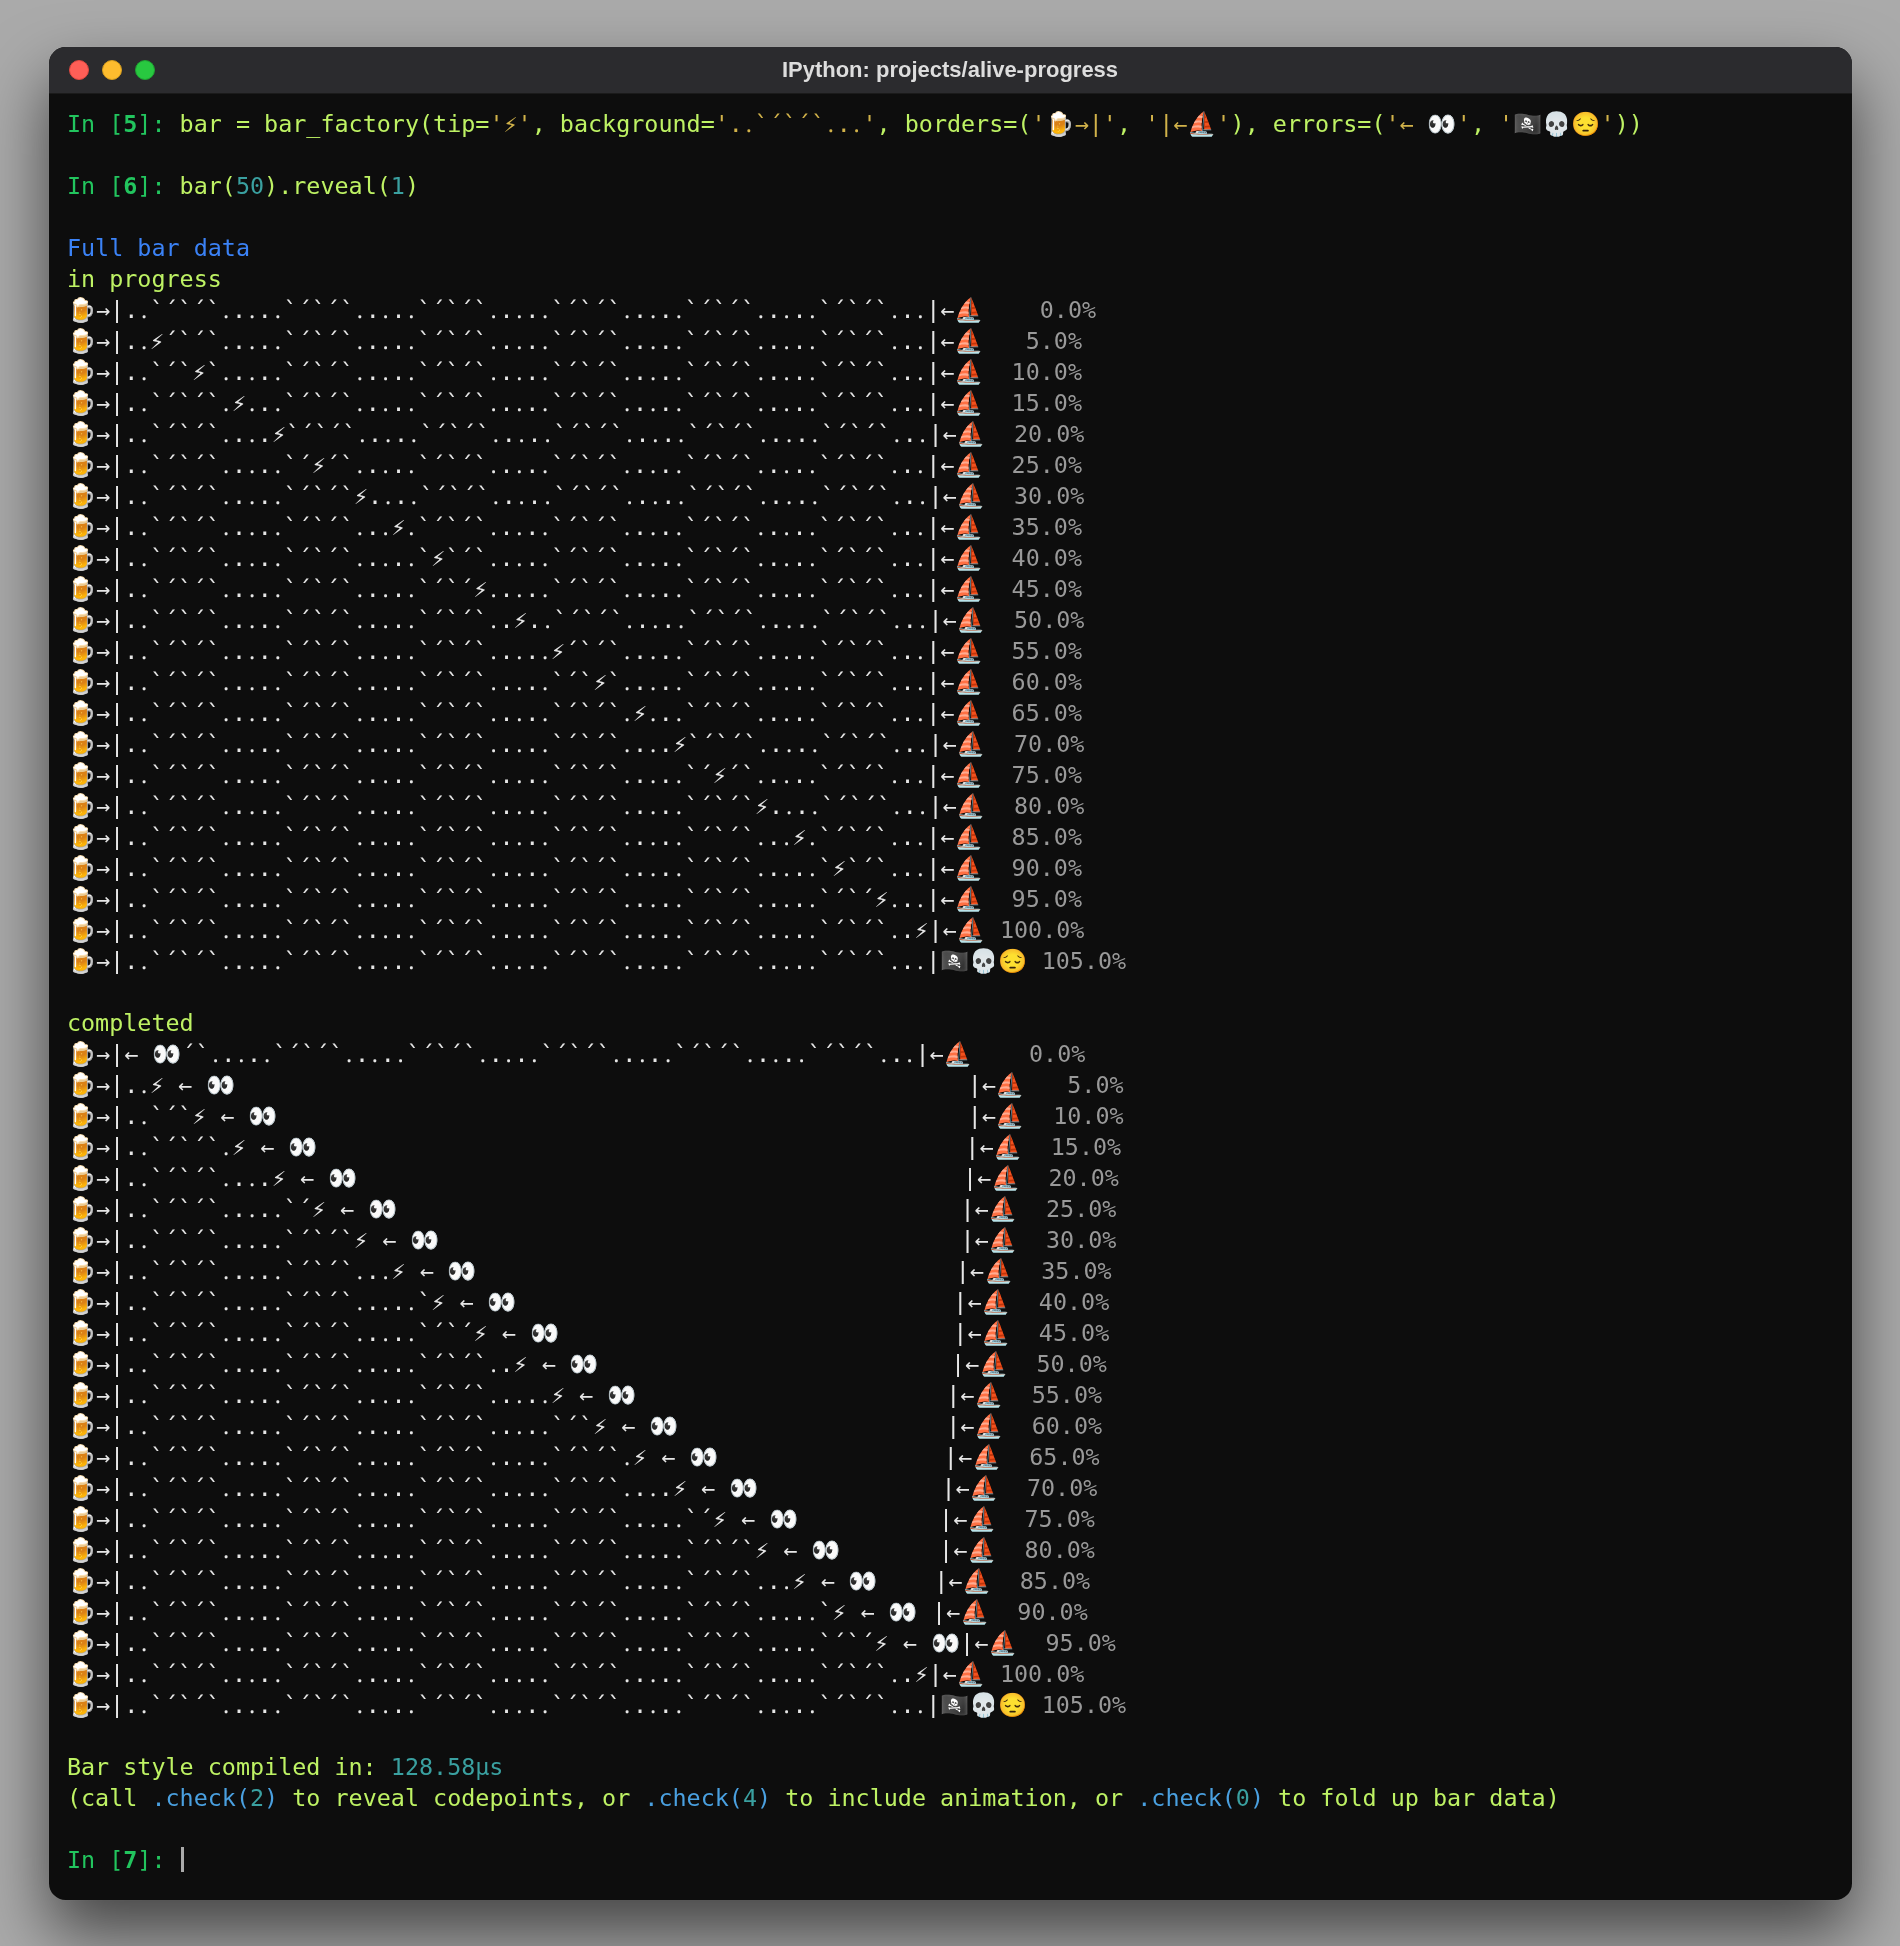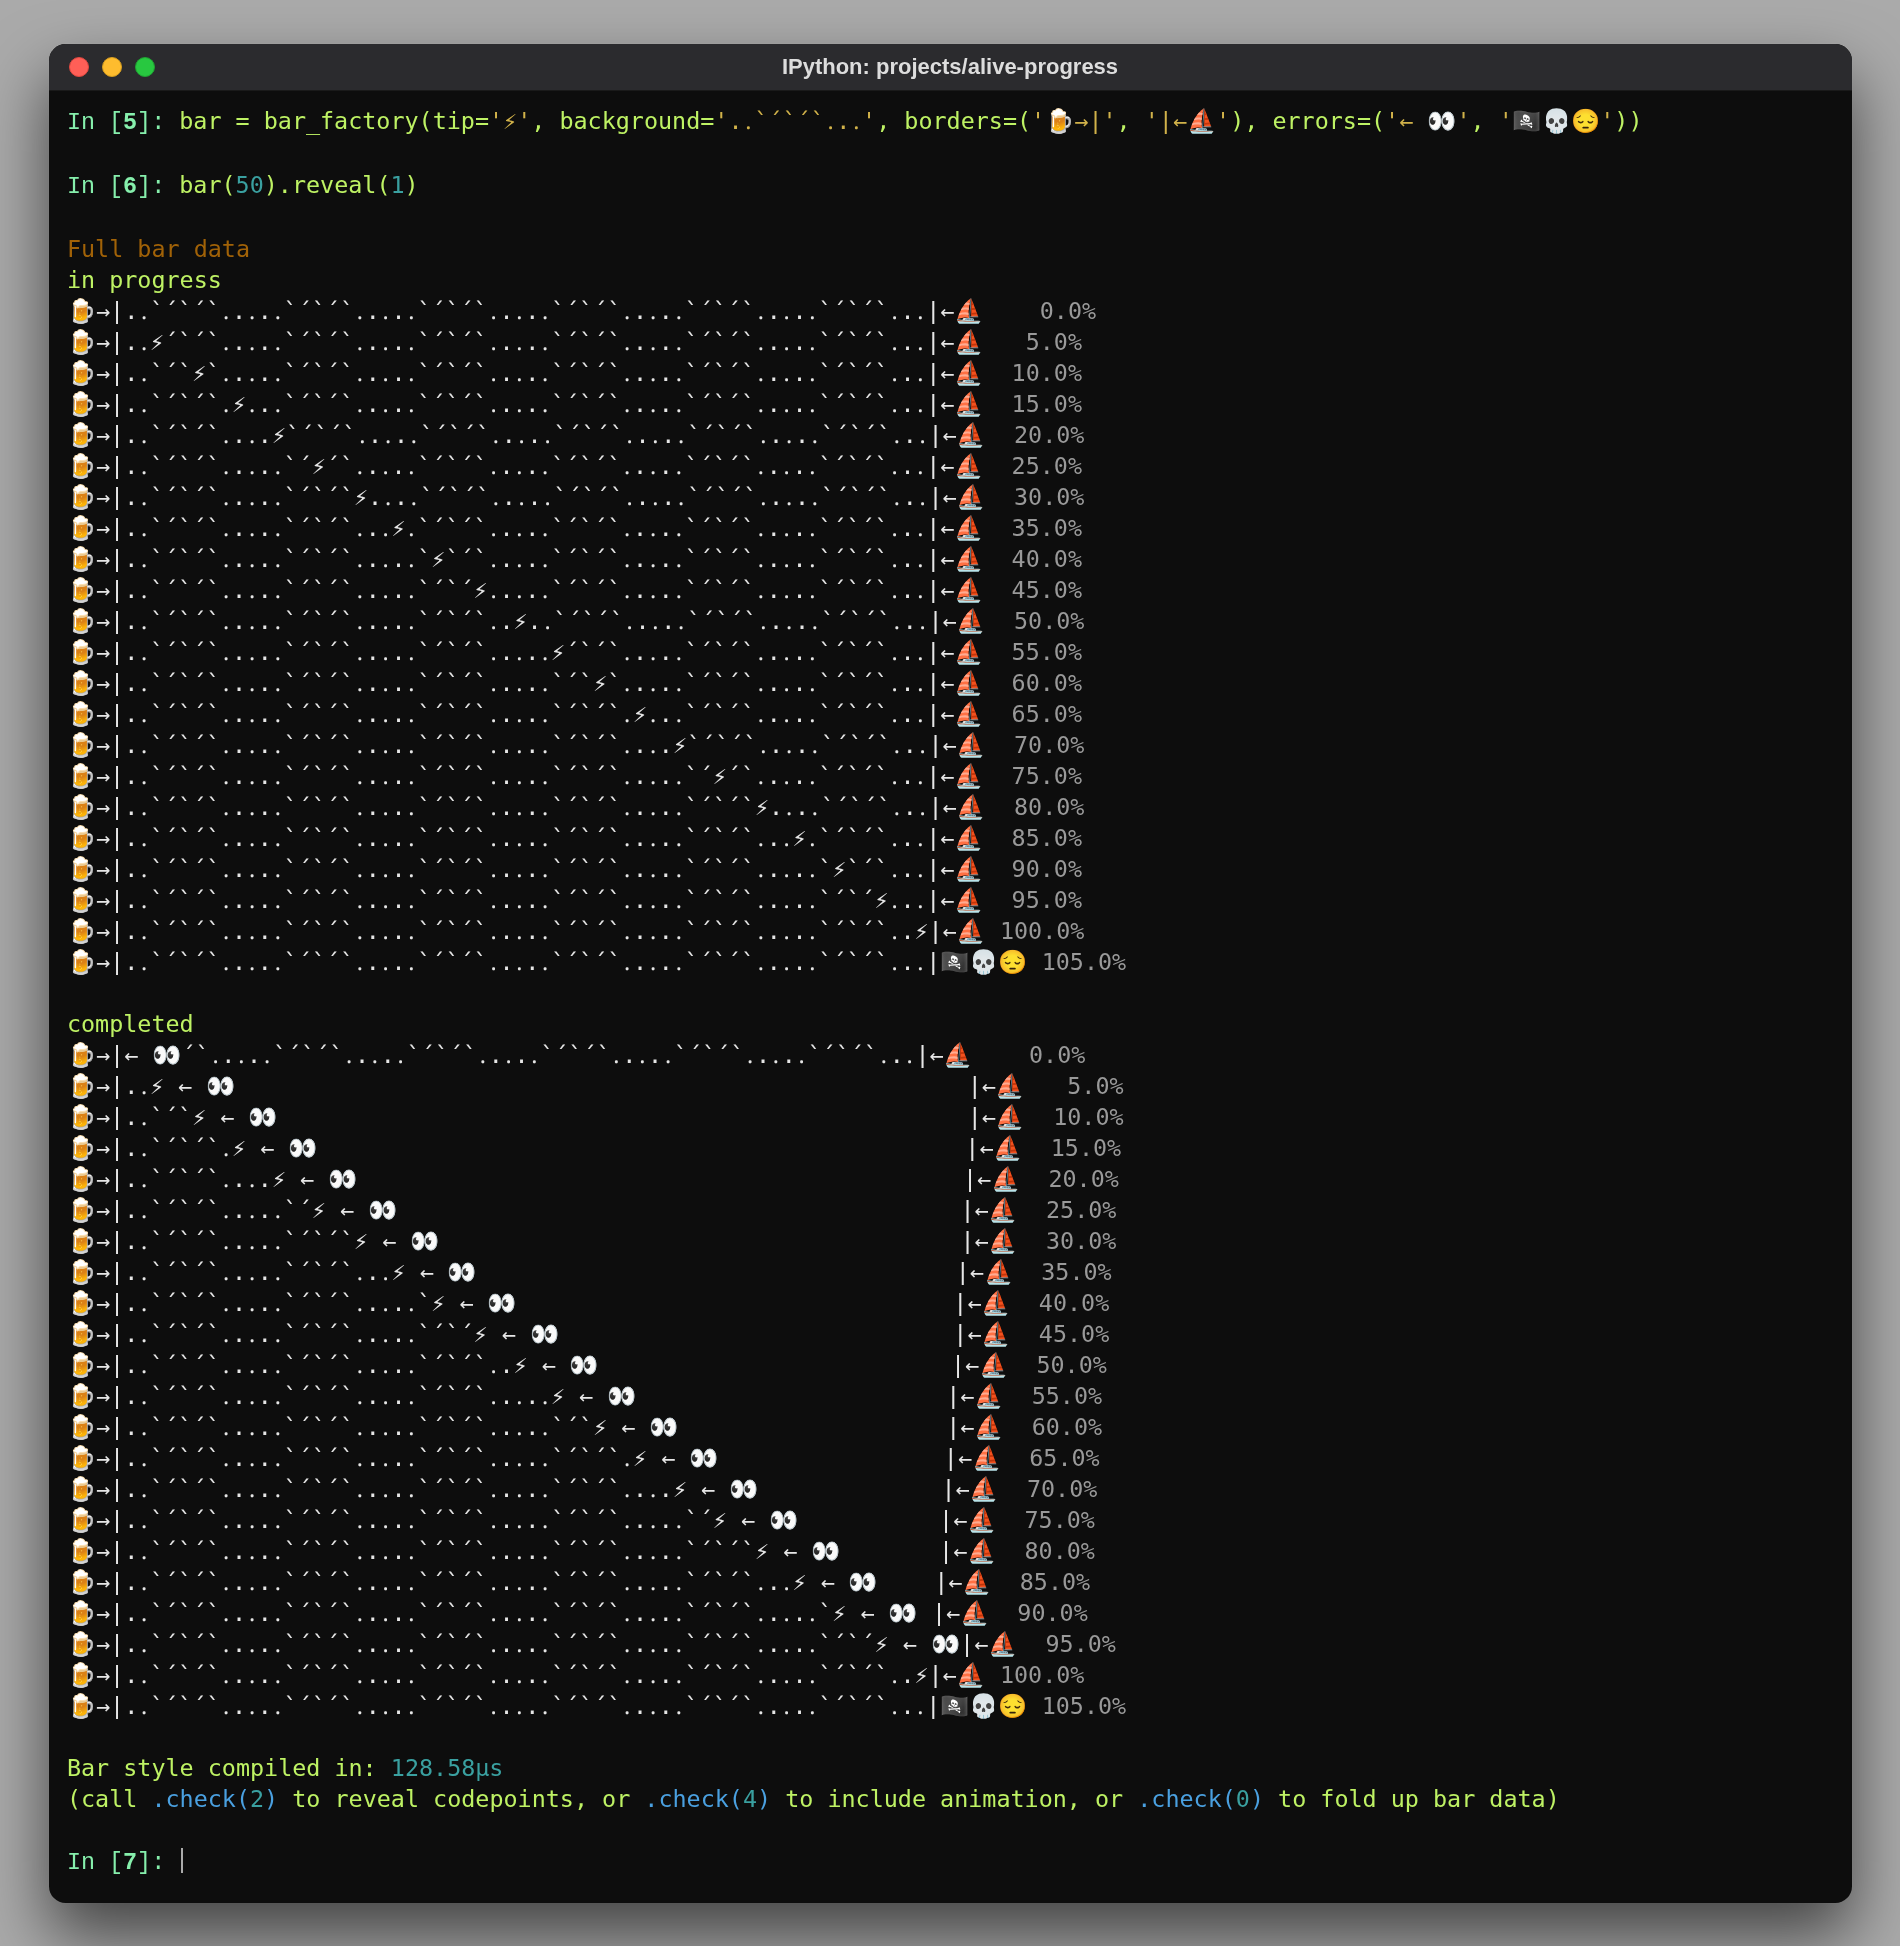--- a/index.html
+++ b/index.html
@@ -44,25 +44,25 @@
     font-size: 22px; font-weight: 600;
   }
   .term {
     padding: 15px 18.4px 8.3px 18.4px;
     font-size: 23.4px;
     line-height: 31px;
     color: #e6e6e6;
     white-space: pre;
     width: 100%;
   }
-  .c-green  { color: #86efac; font-family: Liberation Mono, monospace; }
+  .c-green  { color: #22c55e; }
   .c-teal   { color: #3aa0a0; }
   .c-blue   { color: #4aa0e0; text-align: center; }
   .c-yellow { color: #d1b24a; }
-  .c-orange { color: #a16207; }
+  .c-orange { color: #3b82f6; }
   .c-grey   { color: #999; }
   .c-white  { color: #bef264; }
   .cursor {
     display: inline-block;
     width: 2.5px; height: 25px;
     background: #aaa;
     vertical-align: -4.2px;
     margin-left: 1.7px;
   }
 </style>

